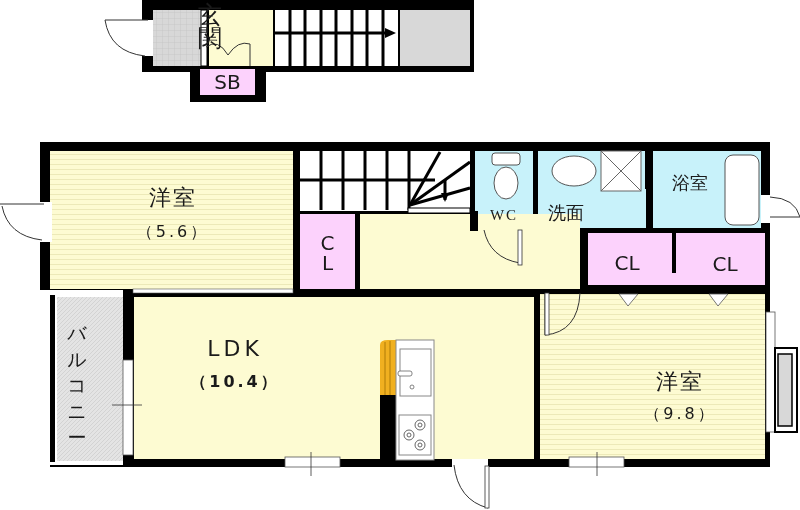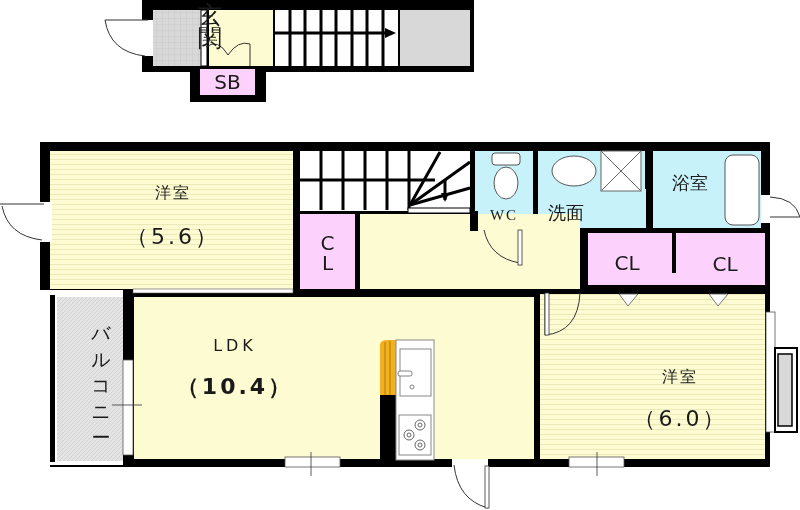--- a/index.html
+++ b/index.html
@@ -1,20 +1,20 @@
 <!DOCTYPE html>
 <html><head>
 <meta charset="utf-8">
 <style>
   html, body { margin: 0; padding: 0; background: #ffffff; }
   body { width: 800px; height: 510px; position: relative; overflow: hidden; font-family: "DejaVu Sans", sans-serif; }
   #plan { position: absolute; left: 0; top: 0; width: 800px; height: 510px; }
   .lbl { position: absolute; color: #1a1a1a; text-align: center; white-space: nowrap; }
-  .room-name { font-size: 16px; letter-spacing: 2px; }
-  .room-size { font-size: 22px; letter-spacing: 3px; }
+  .room-name { font-size: 22px; letter-spacing: 2px; }
+  .room-size { font-size: 16px; letter-spacing: 3px; }
   .small { font-size: 20px; }
 </style>
 </head>
 <body>
 
 <svg id="plan" viewBox="0 0 800 510" xmlns="http://www.w3.org/2000/svg">
   <defs>
     <pattern id="stripes" width="6" height="5" patternUnits="userSpaceOnUse">
       <rect width="6" height="5" fill="#fdfbd2"></rect>
       <line x1="0" y1="4.5" x2="6" y2="4.5" stroke="#ece9b8" stroke-width="1"></line>
@@ -175,16 +175,16 @@
 <div class="lbl" style="left:478px; top:207px; width:52px; font-size:15px; letter-spacing:2px;font-family:Liberation Serif, serif;">WC</div>
 <div class="lbl" style="left:536px; top:201px; width:60px; font-size:18px;">洗面</div>
 <div class="lbl" style="left:660px; top:171px; width:60px; font-size:18px;">浴室</div>
 
 <div class="lbl small" style="left:592px; top:251px; width:70px;">CL</div>
 <div class="lbl small" style="left:690px; top:252px; width:70px;">CL</div>
 
 <div class="lbl room-name" style="left:180px; top:336px; width:110px; letter-spacing:4px;">LDK</div>
 <div class="lbl room-size" style="left:165px; top:372px; width:140px;font-weight:bold;">（10.4）</div>
 
-<div class="lbl" style="left:90px; top:320px; width:22px; font-size:19px; line-height:26px; white-space:normal; word-break:break-all;">バルコニー</div>
+<div class="lbl" style="left:66px; top:320px; width:22px; font-size:19px; line-height:26px; white-space:normal; word-break:break-all;">バルコニー</div>
 
 <div class="lbl room-name" style="left:630px; top:367px; width:100px;">洋室</div>
-<div class="lbl room-size" style="left:618px; top:404px; width:125px;">（6.0）</div>
+<div class="lbl room-size" style="left:618px; top:404px; width:125px;">（9.8）</div>
 
 </body></html>

